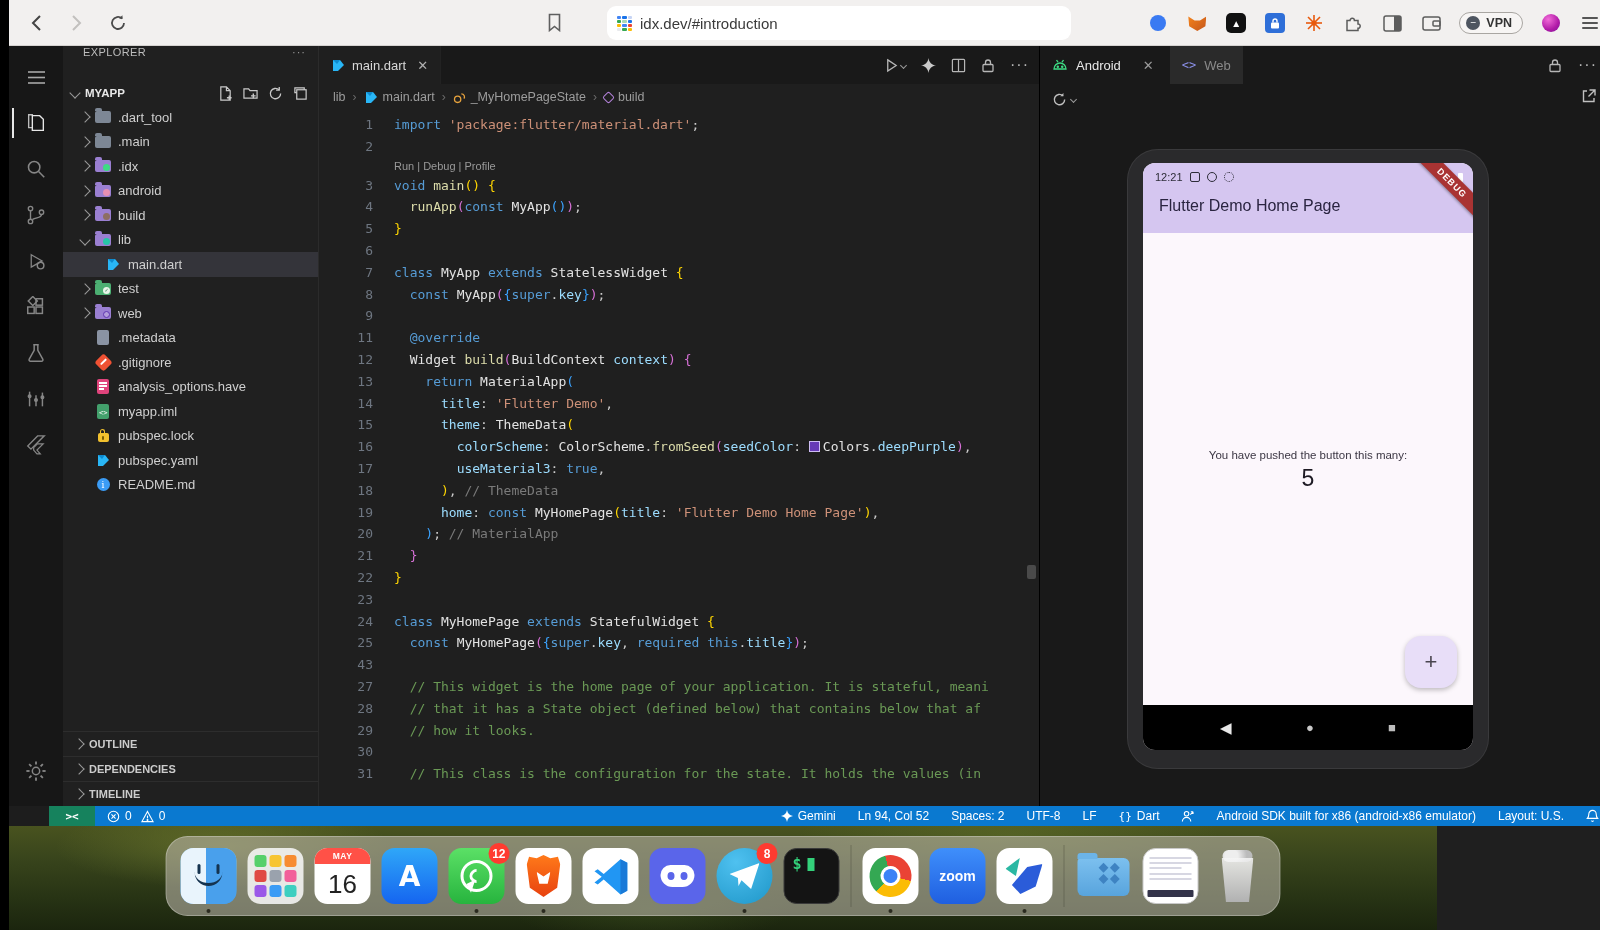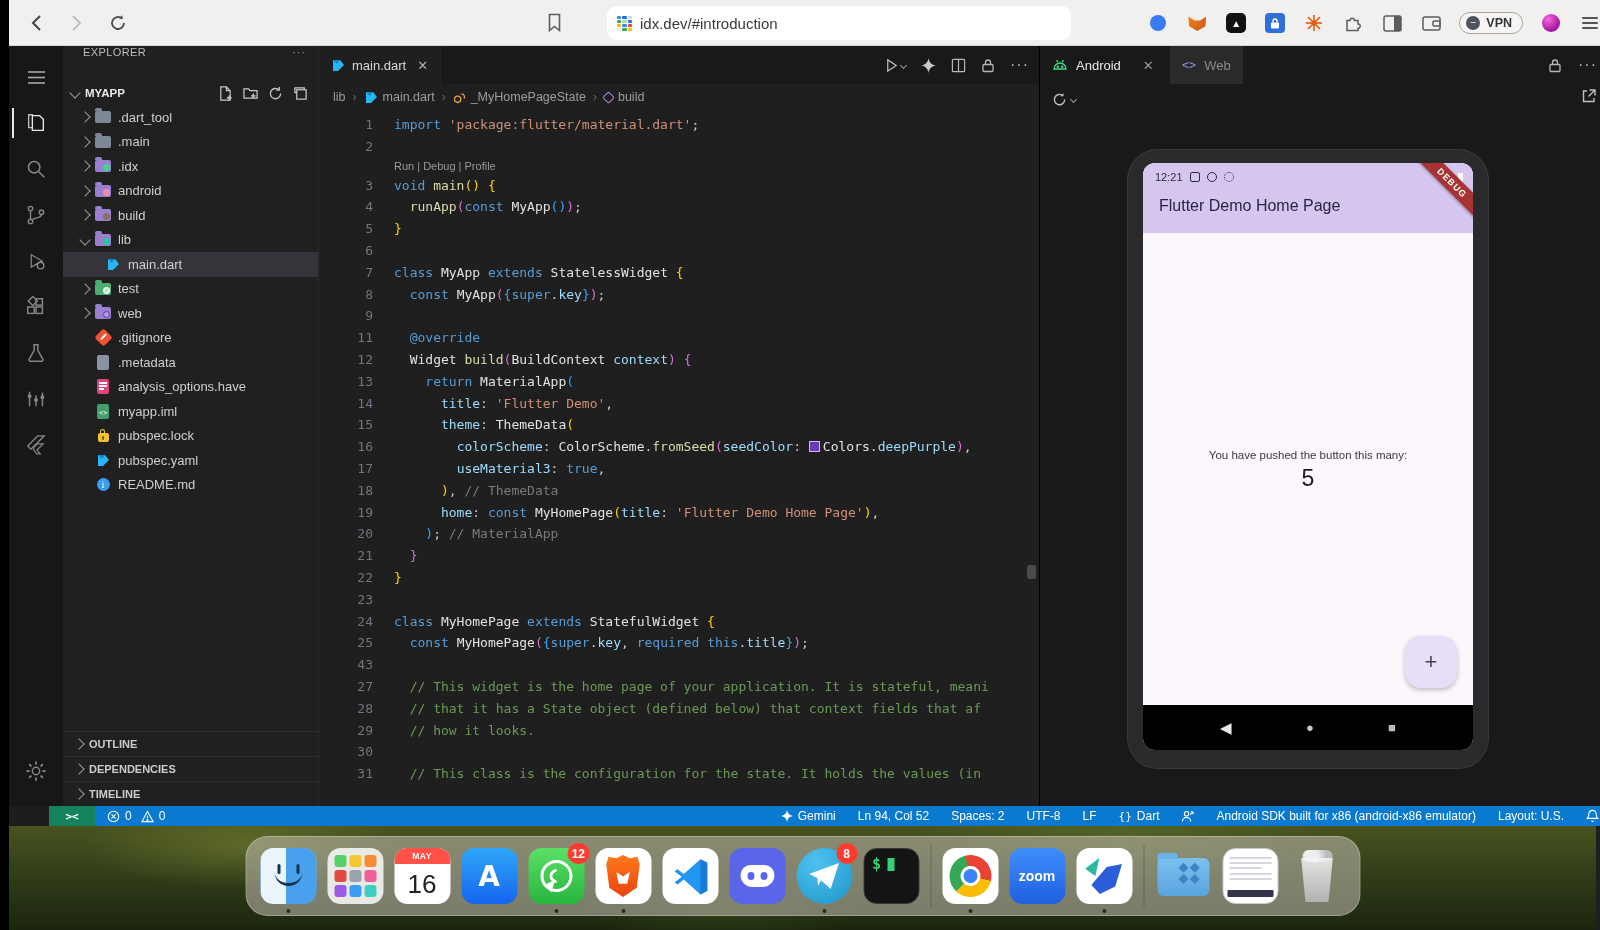--- a/index.html
+++ b/index.html
@@ -121,21 +121,21 @@
   .statusbar{position:absolute;top:806px;left:0;width:1600px;height:20px;background:#0a79d0;display:flex;
     align-items:center;color:#fff;font-size:12px;}
   .st-dark{width:40px;height:20px;background:#1d1d1d;}
   .st-remote{width:46px;height:20px;background:#16825d;display:flex;align-items:center;justify-content:center;
     font-family:"DejaVu Sans Mono",monospace;font-size:11px;font-weight:bold;}
   .st-left{display:flex;align-items:center;gap:5px;margin-left:12px;}
   .st-right{margin-left:auto;display:flex;align-items:center;gap:22px;margin-right:10px;}
   .st-item{display:flex;align-items:center;gap:5px;}
 
   
-  .desk{position:absolute;top:826px;left:0;width:1587px;height:104px;
+  .desk{position:absolute;top:826px;left:0;width:1428px;height:104px;
     background:linear-gradient(180deg,#49531f 0%,#39451c 30%,#273314 70%,#1b250e 100%);}
   .desk::before{content:"";position:absolute;inset:0;
     background:radial-gradient(240px 60px at 15% 20%,rgba(150,160,60,.35),transparent 70%),
     radial-gradient(300px 70px at 70% 10%,rgba(120,140,50,.3),transparent 70%),
     radial-gradient(200px 50px at 45% 80%,rgba(60,80,30,.5),transparent 70%);}
   .dock{position:absolute;left:50%;transform:translateX(-50%);top:10px;height:80px;display:flex;align-items:center;
     gap:11px;padding:0 14px;background:rgba(188,182,170,.58);border:1px solid rgba(255,255,255,.28);border-radius:22px;}
   .ditem{position:relative;width:56px;height:56px;flex:none;}
   .dico{width:56px;height:56px;border-radius:13px;position:relative;overflow:hidden;}
   .badge{position:absolute;top:-5px;right:-5px;min-width:21px;height:21px;border-radius:11px;background:#ff3b30;
@@ -504,32 +504,32 @@
             <span class="fico">
               <span class="fold" style="background:#9a7fd1">
                 <span class="dot8" style="background:#b39ddb;border:1px solid #5e35b1"></span>
               </span>
             </span>
             <span>web</span>
           </div>
           <div class="trow">
             <span class="cbox"></span>
             <span class="fico">
+              <span class="ffile" style="background:#8a93a3"></span>
+            </span>
+            <span>.metadata</span>
+          </div>
+          <div class="trow">
+            <span class="cbox"></span>
+            <span class="fico">
               <span style="width:13px;height:13px;background:#f05133;transform:rotate(45deg);display:inline-block;border-radius:3px;position:relative">
                 <i style="position:absolute;left:5px;top:2px;width:2px;height:8px;background:#fff;border-radius:1px"></i>
               </span>
             </span>
             <span>.gitignore</span>
-          </div>
-          <div class="trow">
-            <span class="cbox"></span>
-            <span class="fico">
-              <span class="ffile" style="background:#8a93a3"></span>
-            </span>
-            <span>.metadata</span>
           </div>
           <div class="trow">
             <span class="cbox"></span>
             <span class="fico">
               <span class="ffile" style="background:#e0447c">
                 <i style="position:absolute;left:2px;top:3px;width:8px;height:1.5px;background:#fff"></i>
                 <i style="position:absolute;left:2px;top:6px;width:8px;height:1.5px;background:#fff"></i>
                 <i style="position:absolute;left:2px;top:9px;width:5px;height:1.5px;background:#fff"></i>
               </span>
             </span>
@@ -681,21 +681,21 @@
             <div class="code-line"><span class="ln">18</span><span class="lc"><span class="tk-pu">      </span><span class="tk-b1">)</span><span class="tk-pu">, </span><span class="tk-cg">// ThemeData</span></span></div>
             <div class="code-line"><span class="ln">19</span><span class="lc"><span class="tk-pu">      </span><span class="tk-pr">home</span><span class="tk-pu">: </span><span class="tk-kw">const</span><span class="tk-pu"> </span><span class="tk-ty">MyHomePage</span><span class="tk-b1">(</span><span class="tk-pr">title</span><span class="tk-pu">: </span><span class="tk-st">'Flutter Demo Home Page'</span><span class="tk-b1">)</span><span class="tk-pu">,</span></span></div>
             <div class="code-line"><span class="ln">20</span><span class="lc"><span class="tk-pu">    </span><span class="tk-b3">)</span><span class="tk-pu">; </span><span class="tk-cg">// MaterialApp</span></span></div>
             <div class="code-line"><span class="ln">21</span><span class="lc"><span class="tk-pu">  </span><span class="tk-b2">}</span></span></div>
             <div class="code-line"><span class="ln">22</span><span class="lc"><span class="tk-b1">}</span></span></div>
             <div class="code-line"><span class="ln">23</span><span class="lc"></span></div>
             <div class="code-line"><span class="ln">24</span><span class="lc"><span class="tk-kw">class</span><span class="tk-pu"> </span><span class="tk-ty">MyHomePage</span><span class="tk-pu"> </span><span class="tk-kw">extends</span><span class="tk-pu"> </span><span class="tk-ty">StatefulWidget</span><span class="tk-pu"> </span><span class="tk-b1">{</span></span></div>
             <div class="code-line"><span class="ln">25</span><span class="lc"><span class="tk-pu">  </span><span class="tk-kw">const</span><span class="tk-pu"> </span><span class="tk-ty">MyHomePage</span><span class="tk-b2">(</span><span class="tk-b3">{</span><span class="tk-kw">super</span><span class="tk-pu">.</span><span class="tk-pr">key</span><span class="tk-pu">, </span><span class="tk-kw">required</span><span class="tk-pu"> </span><span class="tk-kw">this</span><span class="tk-pu">.</span><span class="tk-pr">title</span><span class="tk-b3">}</span><span class="tk-b2">)</span><span class="tk-pu">;</span></span></div>
             <div class="code-line"><span class="ln">43</span><span class="lc"></span></div>
             <div class="code-line"><span class="ln">27</span><span class="lc"><span class="tk-pu">  </span><span class="tk-cm">// This widget is the home page of your application. It is stateful, meani</span></span></div>
-            <div class="code-line"><span class="ln">28</span><span class="lc"><span class="tk-pu">  </span><span class="tk-cm">// that it has a State object (defined below) that context fields that af</span></span></div>
+            <div class="code-line"><span class="ln">28</span><span class="lc"><span class="tk-pu">  </span><span class="tk-cm">// that it has a State object (defined below) that contains below that af</span></span></div>
             <div class="code-line"><span class="ln">29</span><span class="lc"><span class="tk-pu">  </span><span class="tk-cm">// how it looks.</span></span></div>
             <div class="code-line"><span class="ln">30</span><span class="lc"></span></div>
             <div class="code-line"><span class="ln">31</span><span class="lc"><span class="tk-pu">  </span><span class="tk-cm">// This class is the configuration for the state. It holds the values (in</span></span></div>
           </div>
         <div class="vsb"></div>
       </div>
     </div>
 
     <div class="prev">
       <div class="ptabs">

